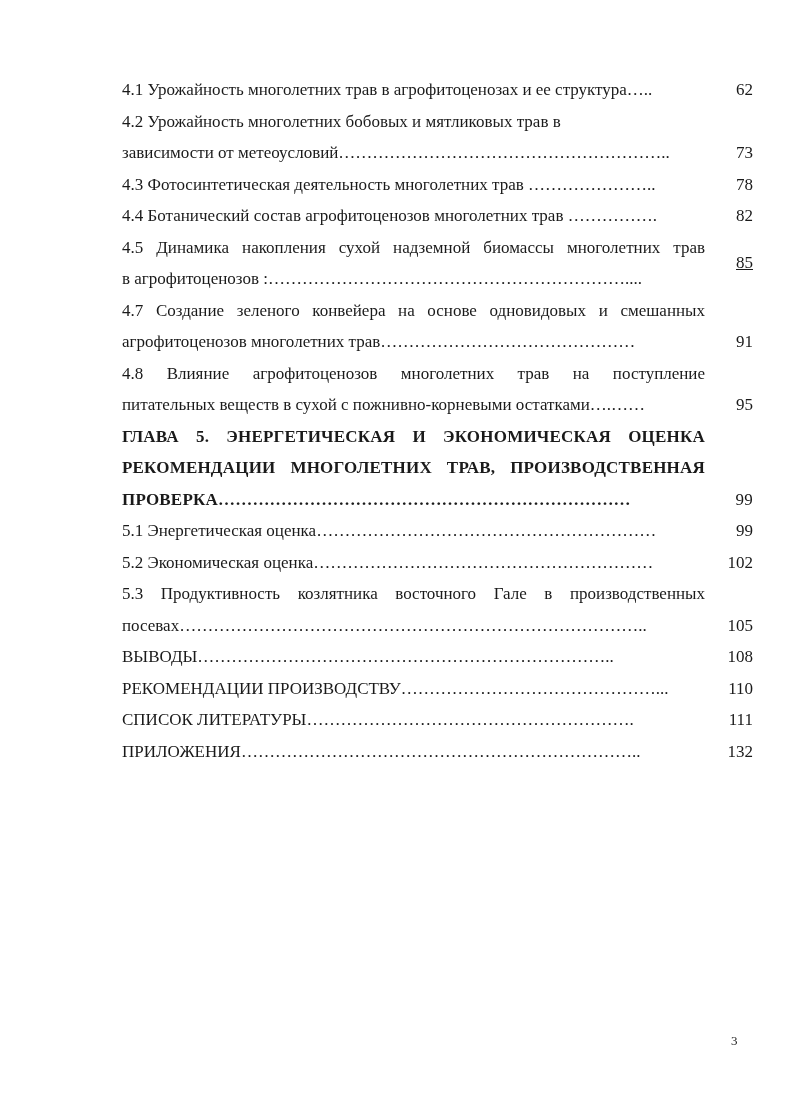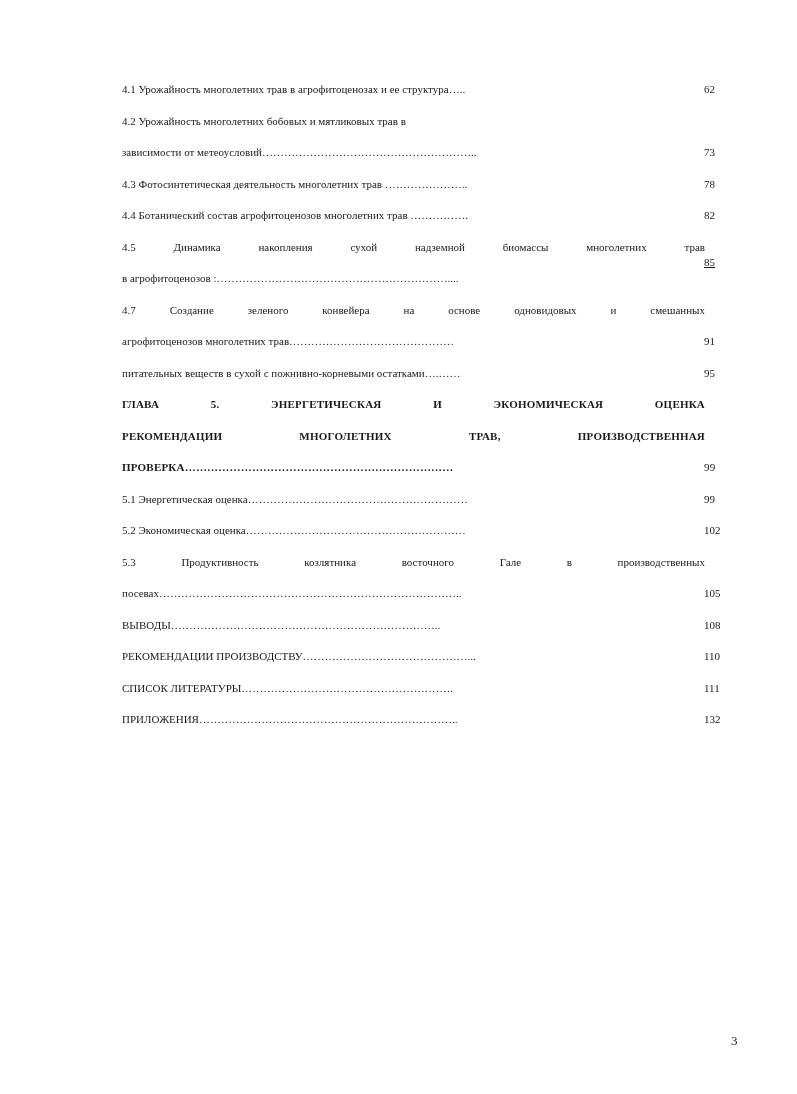--- a/index.html
+++ b/index.html
@@ -1,21 +1,21 @@
 <!DOCTYPE html>
 <html><head>
 <meta charset="utf-8">
 <style>
   html, body { margin: 0; padding: 0; background: #ffffff; }
   body { width: 797px; height: 1094px; position: relative; overflow: hidden;
          font-family: "Liberation Serif", "DejaVu Serif", serif; color: #1a1a1a; }
   .toc { position: absolute; left: 122px; top: 74px; width: 632px; }
-  .entry { position: relative; font-size: 11px; line-height: 31.5px; }
+  .entry { position: relative; font-size: 17px; line-height: 31.5px; }
   .entry .text { display: block; width: 583px; text-align: justify; text-align-last: left; }
-  .entry .page { position: absolute; right: 10px; bottom: 0; line-height: 31.5px; width: 40px; text-align: left; }
+  .entry .page { position: absolute; right: 1px; bottom: 0; line-height: 31.5px; width: 40px; text-align: right; }
   .entry.two-mid .page { bottom: 15.75px; text-decoration: underline; }
   .entry .line { display: block; white-space: nowrap; }
   .entry .line.just { text-align: justify; text-align-last: justify; white-space: normal; }
   .caps { letter-spacing: 0.2px; }
   .pagenum { position: absolute; left: 731px; top: 1033px; font-size: 13px; }
 </style>
 </head>
 <body>
 
 <div class="toc">
@@ -61,20 +61,21 @@
   <div class="entry">
     <span class="text">
       <span class="line just">4.7 Создание зеленого конвейера на основе одновидовых и смешанных</span>
       <span class="line">агрофитоценозов многолетних трав………………………………………</span>
     </span>
     <span class="page">91</span>
   </div>
 
   <div class="entry">
     <span class="text">
+      <span class="line just">4.8 Влияние агрофитоценозов многолетних трав на поступление</span>
       <span class="line">питательных веществ в сухой с пожнивно-корневыми остатками….……</span>
     </span>
     <span class="page">95</span>
   </div>
 
   <div class="entry caps">
     <span class="text" style="width:583px;font-weight:bold;">
       <span class="line just">ГЛАВА 5. ЭНЕРГЕТИЧЕСКАЯ И ЭКОНОМИЧЕСКАЯ ОЦЕНКА</span>
       <span class="line just">РЕКОМЕНДАЦИИ МНОГОЛЕТНИХ ТРАВ, ПРОИЗВОДСТВЕННАЯ</span>
       <span class="line">ПРОВЕРКА………………………………………………………………</span>

